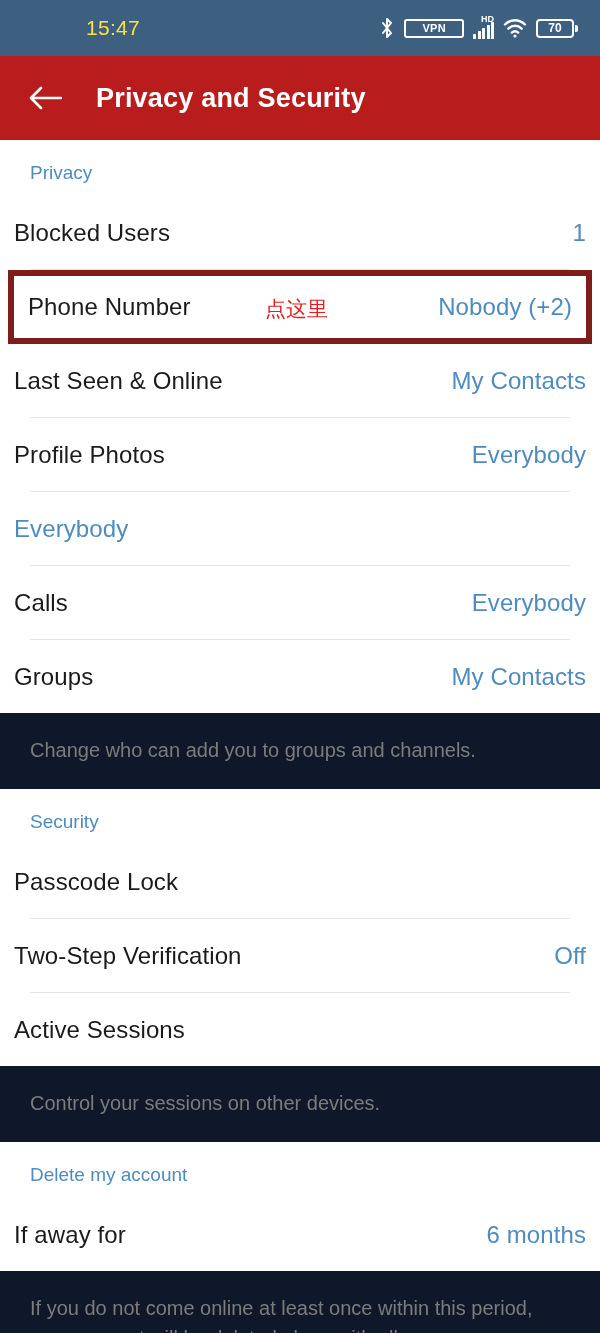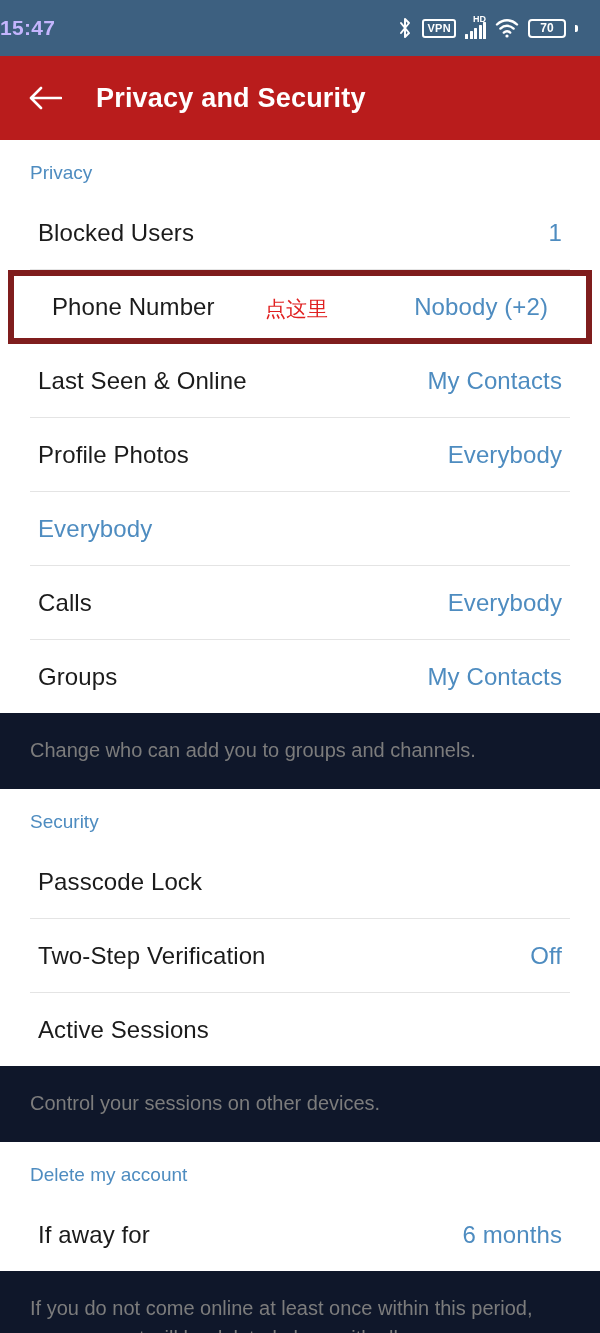--- a/index.html
+++ b/index.html
@@ -11,41 +11,41 @@
   }
   .phone { position:relative; width:600px; height:1333px; background:#fff; }
 
   
   .statusbar{
     height:56px; background:#3d6080;
     display:flex; align-items:center; justify-content:space-between;
     padding:0 22px 0 0;
   }
   .status-time{
-    color:#c4b5fd; font-size:21px; letter-spacing:.3px;
-    font-weight:700;
+    color:#fde047; font-size:21px; letter-spacing:.3px;
+    margin-left:86px; font-weight:400;
   }
   .status-icons{ display:flex; align-items:center; gap:9px; }
   .status-icons svg{ display:block; }
   .bt-ic{ width:16px; height:22px; }
   .vpn-ic{
     border:2px solid #fff; border-radius:3px;
     font-size:11px; color:#fff; font-weight:700;
-    padding:0 3px; line-height:15px; letter-spacing:.3px;
+    padding:0 16px; line-height:15px; letter-spacing:.3px;
   }
   .sig-wrap{ position:relative; display:flex; align-items:flex-end; gap:1.5px; height:22px;}
   .sig-hd{
     position:absolute; top:-2px; left:8px; font-size:9px; color:#fff;
     font-weight:700; line-height:9px;
   }
   .sig-bars{ display:flex; align-items:flex-end; gap:1.5px; height:16px; margin-top:6px;}
   .sig-bars i{ display:block; width:3px; background:#fff; border-radius:.5px;}
   .wifi-ic{ width:24px; height:20px; }
   .batt{
-    display:flex; align-items:center; gap:9px;
+    display:flex; align-items:center; gap:1px;
   }
   .batt-body{
     width:38px; height:19px; border:2px solid #fff; border-radius:4px;
     display:flex; align-items:center; justify-content:center;
   }
   .batt-num{ font-size:12px; color:#fff; font-weight:700; letter-spacing:.2px;}
   .batt-cap{ width:3px; height:7px; background:#fff; border-radius:0 2px 2px 0;}
 
   
   .appbar{
@@ -58,21 +58,21 @@
   }
 
   
   .section-head{
     color:#4e8cc0; font-size:19px; font-weight:400;
     padding:22px 0 12px 30px; background:#fff;
   }
   .row{
     position:relative; height:73px; background:#fff;
     display:flex; align-items:center; justify-content:space-between;
-    padding:0 38px;
+    padding:0 14px;
   }
   .row-label{ font-size:24px; color:#1b1b1b; letter-spacing:.1px;}
   .row-value{ font-size:24px; color:#4e8cc0; letter-spacing:.1px;}
   .divider{
     height:1px; background:#e4e4e4; margin:0 30px;
   }
   .band{
     background:#0f172a; padding:22px 30px 24px 30px;
   }
   .band-text{

